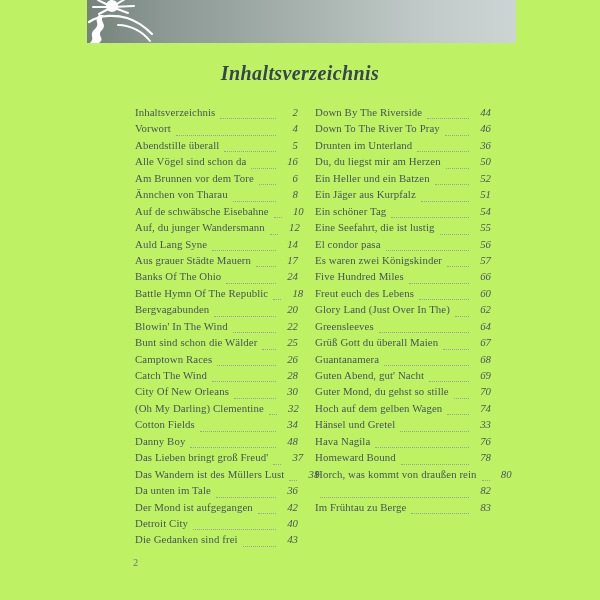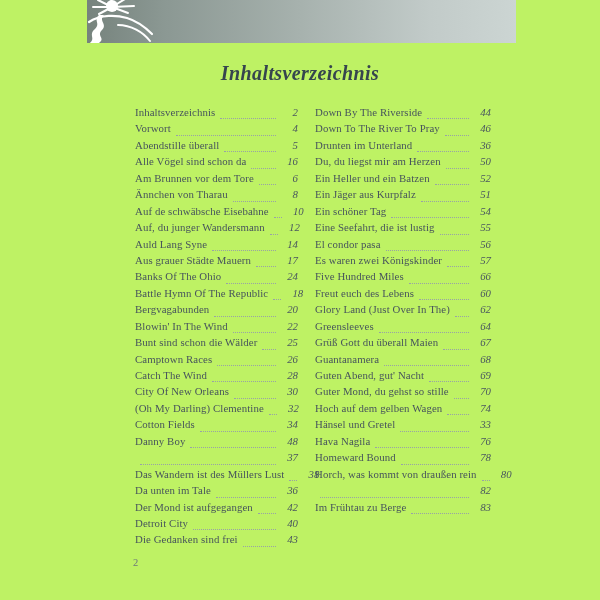--- a/index.html
+++ b/index.html
@@ -208,20 +208,21 @@
     <span class="p">34</span>
   </div>
 
   <div class="row">
     <span class="t">Danny Boy</span>
     <span class="leader"></span>
     <span class="p">48</span>
   </div>
 
   <div class="row">
+    <span class="t">Das Lieben bringt groß Freud'</span>
     <span class="leader"></span>
     <span class="p">37</span>
   </div>
 
   <div class="row">
     <span class="t">Das Wandern ist des Müllers Lust</span>
     <span class="leader"></span>
     <span class="p">38</span>
   </div>
 

